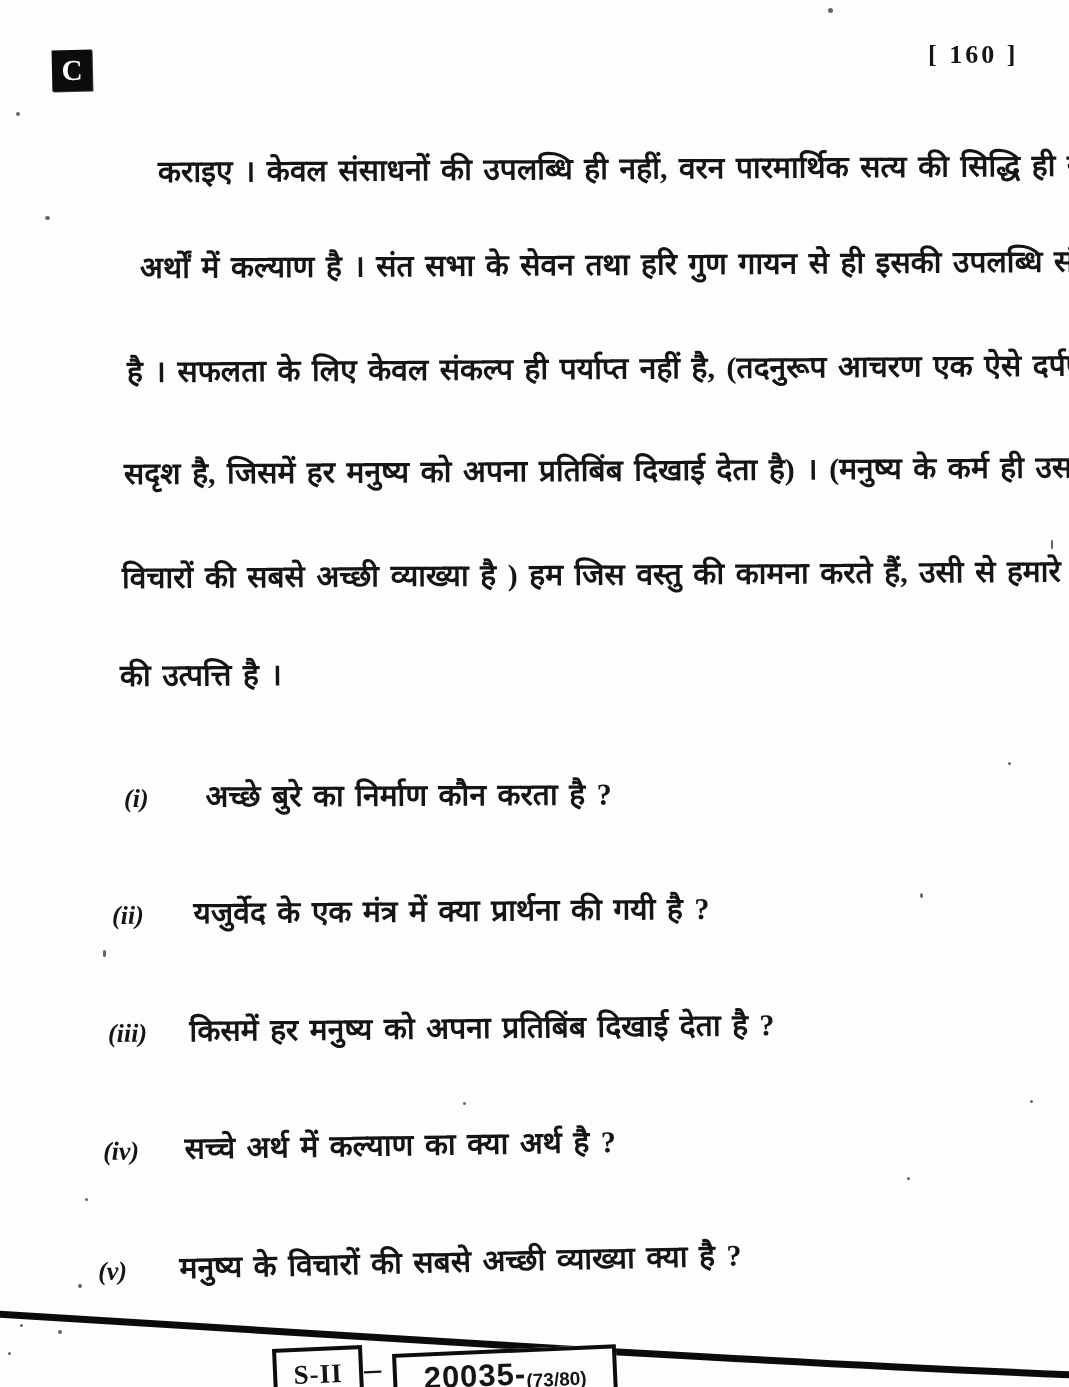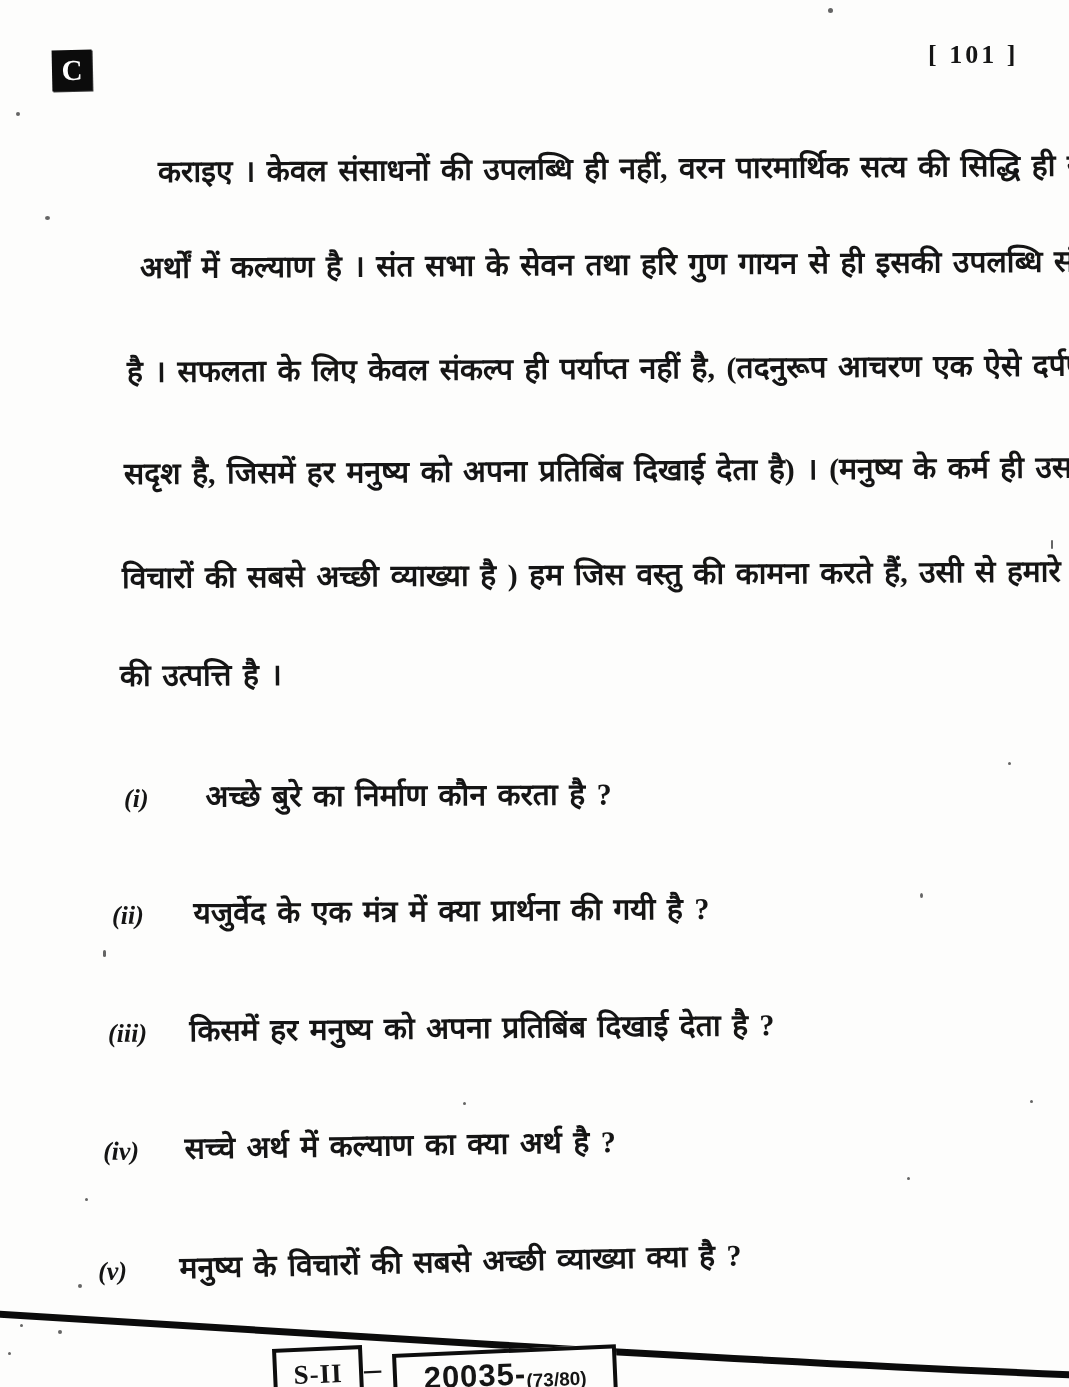--- a/index.html
+++ b/index.html
@@ -77,21 +77,21 @@
   .speck{position:absolute;background:#3f3f3f;border-radius:50%;opacity:.8;}
 </style>
 </head>
 <body>
 
 <div class="page">
 
   <div class="corner-box">
     <span>C</span>
   </div>
-  <div class="page-number">[ 101 ]</div>
+  <div class="page-number">[ 160 ]</div>
 
   <div class="para-line" style="left:158px;top:150px;">कराइए । केवल संसाधनों की उपलब्धि ही नहीं, वरन पारमार्थिक सत्य की सिद्धि ही सच्चे</div>
   <div class="para-line" style="left:140px;top:246px;">अर्थों में कल्याण है । संत सभा के सेवन तथा हरि गुण गायन से ही इसकी उपलब्धि संभव</div>
   <div class="para-line" style="left:127px;top:350px;">है । सफलता के लिए केवल संकल्प ही पर्याप्त नहीं है, (तदनुरूप आचरण एक ऐसे दर्पण के</div>
   <div class="para-line" style="left:124px;top:452px;">सदृश है, जिसमें हर मनुष्य को अपना प्रतिबिंब दिखाई देता है) । (मनुष्य के कर्म ही उसके</div>
   <div class="para-line" style="left:122px;top:556px;">विचारों की सबसे अच्छी व्याख्या है ) हम जिस वस्तु की कामना करते हैं, उसी से हमारे कर्म</div>
   <div class="para-line" style="left:120px;top:654px;">की उत्पत्ति है ।</div>
 
   <div class="question" style="left:124px;top:775px;transform:rotate(-0.3deg);">
     <span class="qnum">(i)</span>

